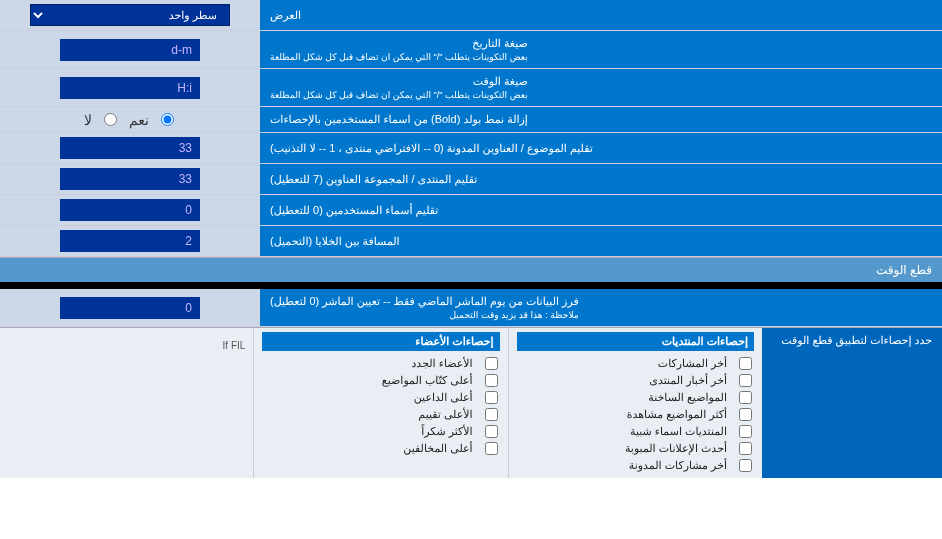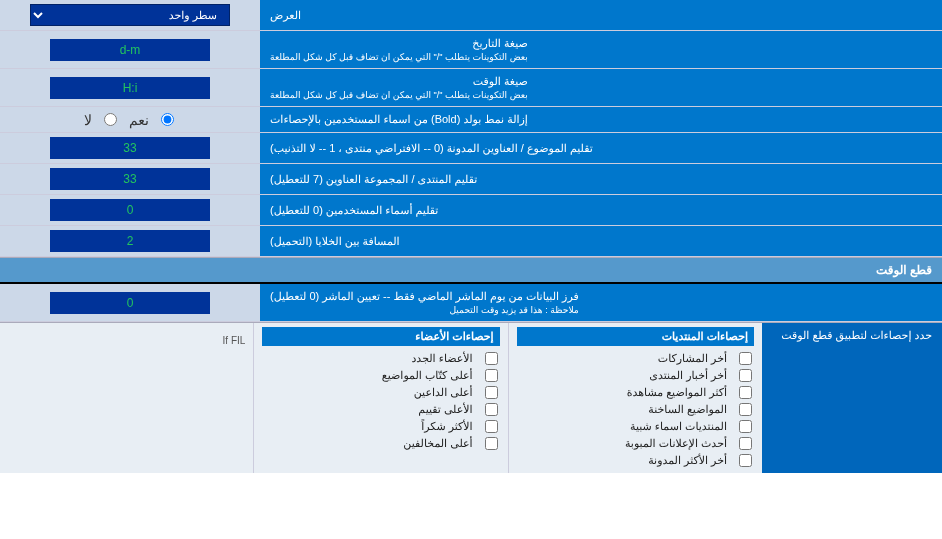--- a/index.html
+++ b/index.html
@@ -8,26 +8,26 @@
       background: #fff;
       direction: rtl;
       font-size: 12px;
     }
     .container {
       width: 942px;
       background: #fff;
     }
     .input-field {
       background: #003399;
-      color: #22c55e;
+      color: #c4b5fd;
       border: none;
       padding: 3px 8px;
       font-size: 12px;
-      text-align: center;
-      width: 160px;
+      text-align: right;
+      width: 140px;
       height: 22px;
       direction: ltr;
     }
     .radio-group {
       display: flex;
       align-items: center;
       gap: 10px;
       direction: rtl;
     }
     .radio-group label {
@@ -109,25 +109,25 @@
       background: #ccd8e8;
       padding: 4px 6px;
       display: flex;
       align-items: center;
       justify-content: center;
       width: 260px;
     }
     .section-divider {
       background: #5599cc;
       color: #fff;
-      font-weight: bold;
+      font-weight: normal;
       font-size: 12px;
       padding: 5px 10px;
       text-align: right;
-      border-bottom: 2px solid #000000;
+      border-bottom: 7px solid #000000;
       border-top: 1px solid #aab;
     }
     .full-row {
       display: flex;
       align-items: stretch;
       border-bottom: 1px solid #ccd;
     }
   </style>
 </head>
 <body>
@@ -241,37 +241,37 @@
         <div class="check-item">
           <input type="checkbox" style="">
           <span>أخر المشاركات</span>
         </div>
         <div class="check-item">
           <input type="checkbox" style="">
           <span>أخر أخبار المنتدى</span>
         </div>
         <div class="check-item">
           <input type="checkbox" style="">
+          <span>المواضيع الساخنة</span>
+        </div>
+        <div class="check-item">
+          <input type="checkbox" style="">
           <span>أكثر المواضيع مشاهدة</span>
         </div>
         <div class="check-item">
           <input type="checkbox" style="">
-          <span>المواضيع الساخنة</span>
-        </div>
-        <div class="check-item">
-          <input type="checkbox" style="">
           <span>المنتديات اسماء شبية</span>
         </div>
         <div class="check-item">
           <input type="checkbox" style="">
           <span>أحدث الإعلانات المبوبة</span>
         </div>
         <div class="check-item">
           <input type="checkbox" style="">
-          <span>أخر الأكثر المدونة</span>
+          <span>أخر مشاركات المدونة</span>
         </div>
       </div>
 
       <div class="bottom-col">
         <div class="col-header">
           <span>إحصاءات الأعضاء</span>
         </div>
         <div class="check-item">
           <input type="checkbox" style="">
           <span>الأعضاء الجدد</span>

